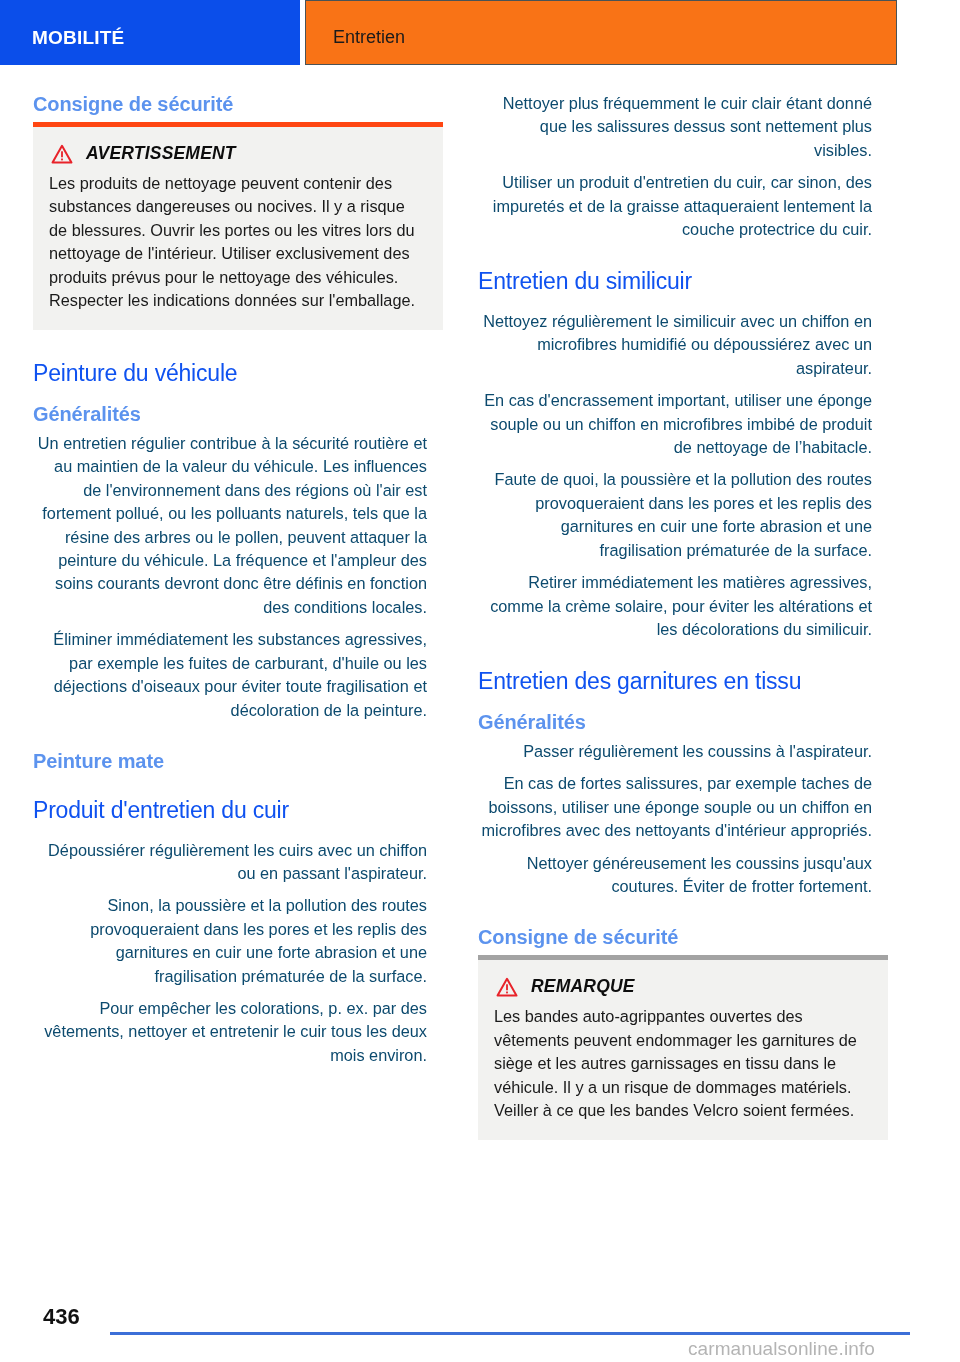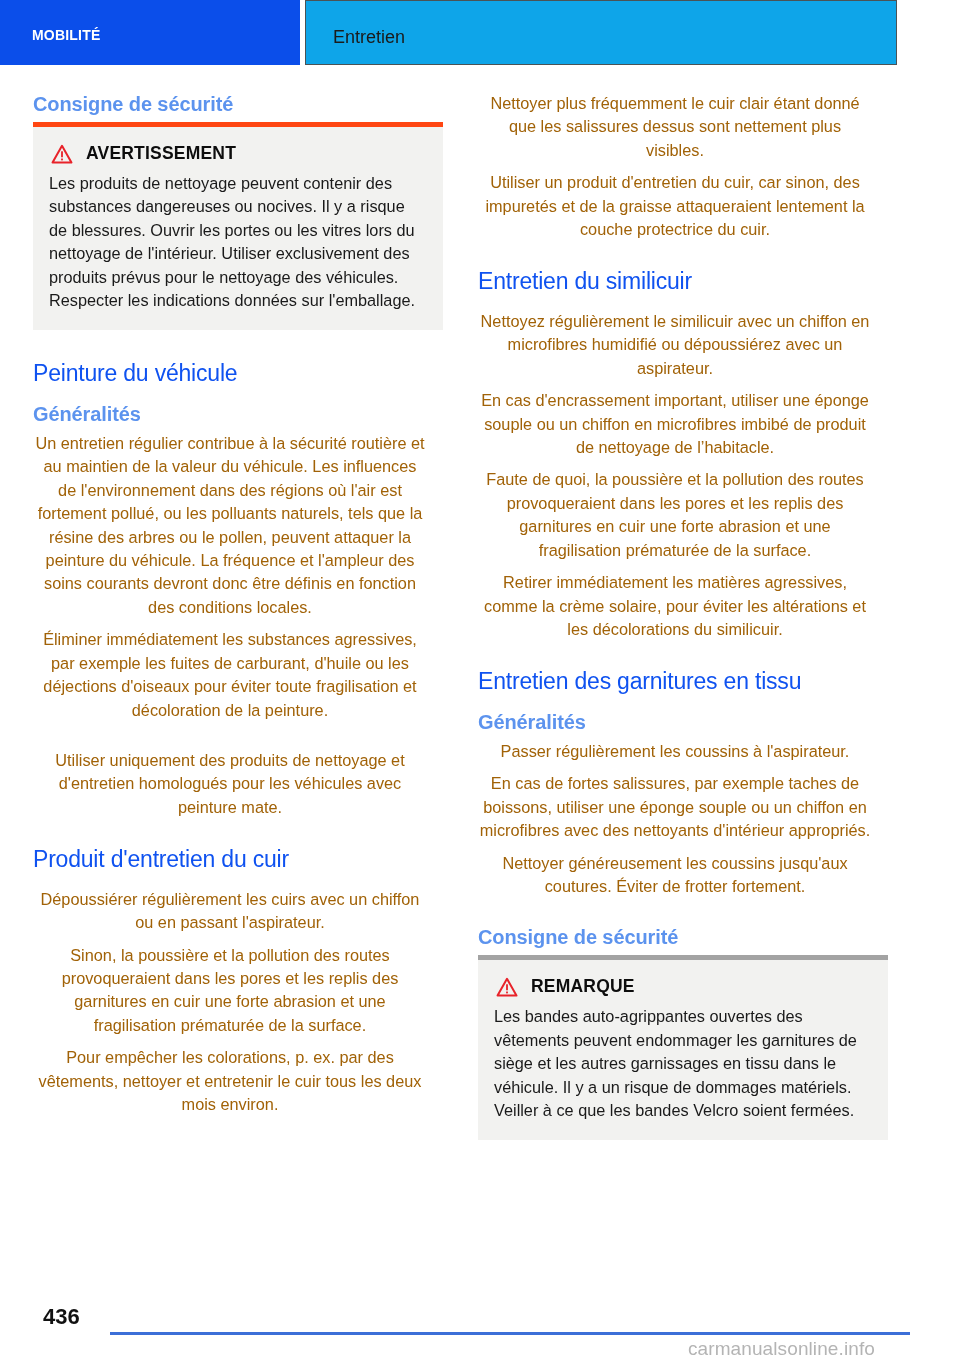--- a/index.html
+++ b/index.html
@@ -28,32 +28,32 @@
     left: 0; top: 0;
     width: 300px;
     height: 65px;
     background: #0B4EEA;
     box-sizing: border-box;
   }
   .brand-tab-label {
     position: absolute;
     left: 32px;
     top: 27px;
-    font-size: 14px;
+    font-size: 19px;
     font-weight: bold;
     letter-spacing: 0.2px;
     color: #ffffff;
   }
   .section-tab {
     position: absolute;
     left: 305px;
     top: 0;
     width: 592px;
     height: 65px;
-    background: #0ea5e9;
+    background: #f97316;
     border: 1.6px solid #4a5356;
     box-sizing: border-box;
   }
   .section-tab-label {
     position: absolute;
     left: 27px;
     top: 26px;
     font-size: 18px;
     color: #1b1b1b;
   }
@@ -90,39 +90,40 @@
     line-height: 1.2;
     letter-spacing: -0.1px;
   }
   .spacer-major { height: 24px; }
   .spacer-minor { height: 18px; }
 
   p.body-text {
     font-size: 16.3px;
     line-height: 23.4px;
     margin: 0 16px 9px 0;
-    color: #a16207;
-    text-align: center;
+    color: #0c4a6e;
+    text-align: right;
   }
   p.body-text:last-child { margin-bottom: 0; }
 
   
   .notice {
     background: #f2f2f0;
     box-sizing: border-box;
     padding: 16px 16px 18px 16px;
     margin: 0 0 6px 0;
   }
   .notice-warning { border-top: 5px solid #FF4612; }
   .notice-remark  { border-top: 5px solid #a3a3a3; }
 
   .notice-head {
     display: flex;
     align-items: flex-end;
     margin: 0 0 8px 2px;
+    font-style: italic;
   }
   .notice-icon {
     width: 22px;
     height: 20px;
     margin-right: 13px;
     flex: 0 0 auto;
     display: block;
   }
   .notice-title {
     font-size: 17.5px;
@@ -214,21 +215,21 @@
     <div class="spacer-major"></div>
 
     <h1 class="h-major">Peinture du véhicule</h1>
 
     <h2 class="h-minor">Généralités</h2>
     <p class="body-text">Un entretien régulier contribue à la sécurité routière et au maintien de la valeur du véhicule. Les influences de l'environnement dans des régions où l'air est fortement pollué, ou les polluants naturels, tels que la résine des arbres ou le pollen, peuvent attaquer la peinture du véhicule. La fréquence et l'ampleur des soins courants devront donc être définis en fonction des conditions locales.</p>
     <p class="body-text">Éliminer immédiatement les substances agressives, par exemple les fuites de carburant, d'huile ou les déjections d'oiseaux pour éviter toute fragilisation et décoloration de la peinture.</p>
 
     <div class="spacer-minor"></div>
 
-    <p class="body-text">Utiliser uniquement des produits de nettoyage et d'entretien homologués pour les véhicules avec peinture mate.</p>
+    <h2 class="h-minor">Peinture mate</h2>
 
     <div class="spacer-minor"></div>
 
     <h1 class="h-major">Produit d'entretien du cuir</h1>
     <p class="body-text">Dépoussiérer régulièrement les cuirs avec un chiffon ou en passant l'aspirateur.</p>
     <p class="body-text">Sinon, la poussière et la pollution des routes provoqueraient dans les pores et les replis des garnitures en cuir une forte abrasion et une fragilisation prématurée de la surface.</p>
     <p class="body-text">Pour empêcher les colorations, p. ex. par des vêtements, nettoyer et entretenir le cuir tous les deux mois environ.</p>
   </div>
 
   <div class="col col-right">

